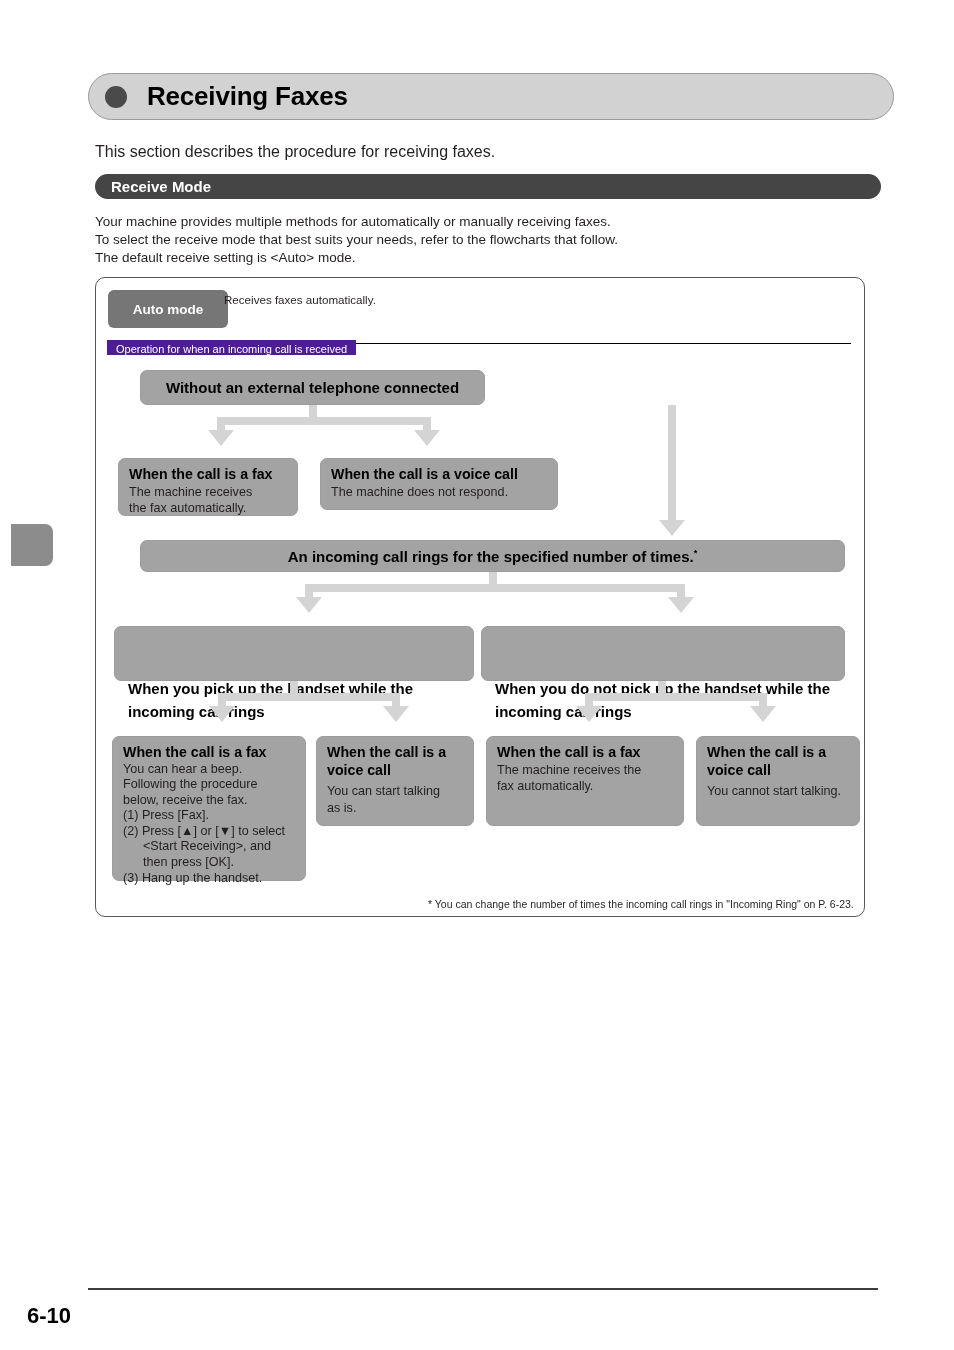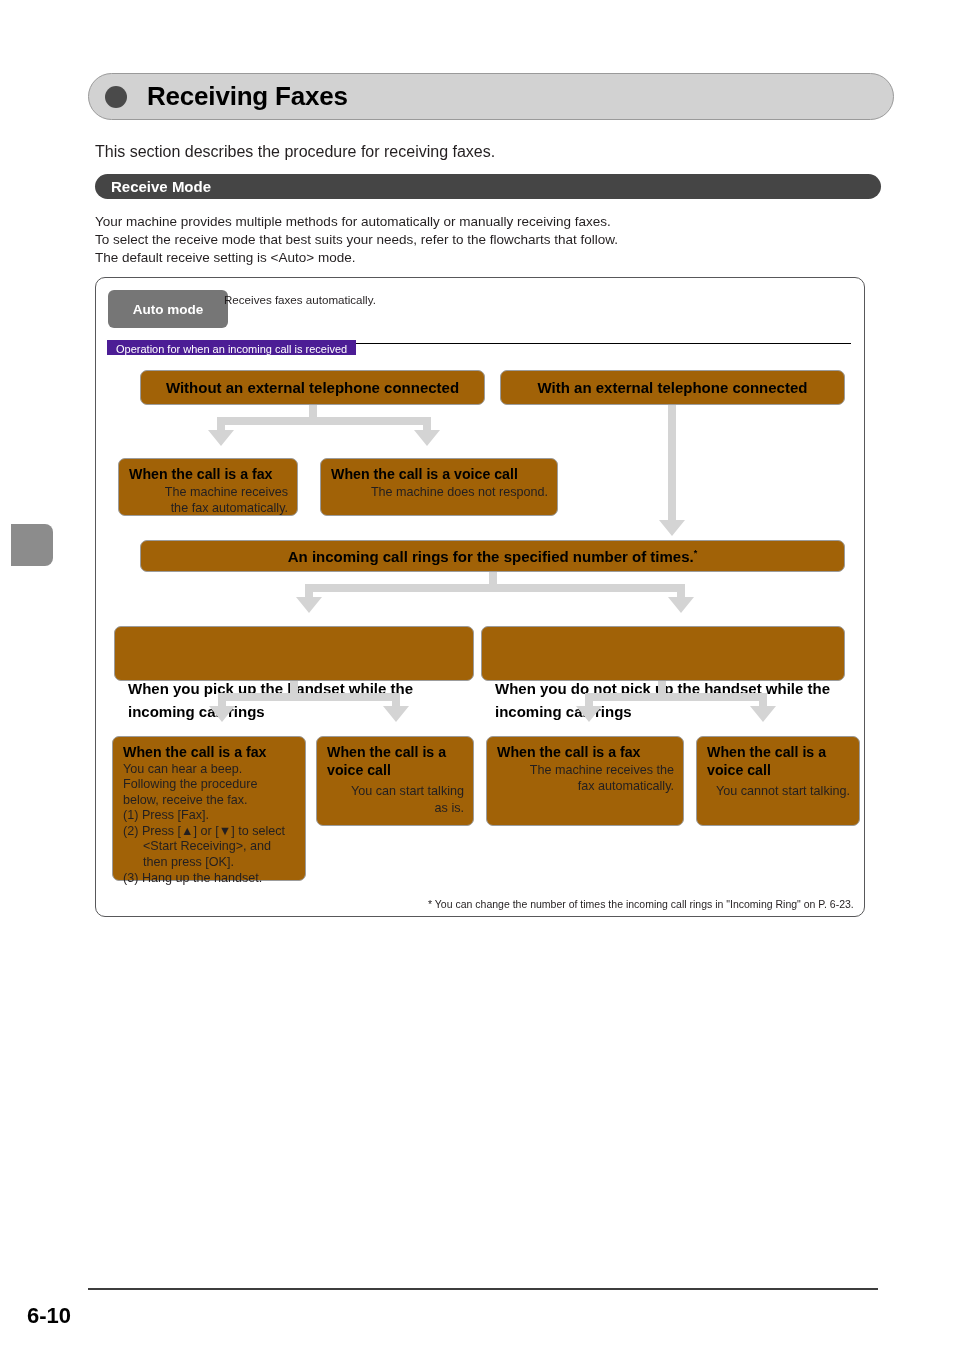--- a/index.html
+++ b/index.html
@@ -146,31 +146,30 @@
     font-size: 11px;
     padding: 3px 9px 0 9px;
     white-space: nowrap;
   }
 
   
   .fbox {
     position: absolute;
     border: 1.3px solid #9c9c9c;
     border-radius: 7px;
-    background: #a16207;
+    background: #a3a3a3;
   }
   .fbox .h {
     display: block;
     font-weight: bold;
     color: #000;
   }
   .fbox .b {
     display: block;
     color: #231f20;
-    text-align: right;
   }
 
   
   .fbox.center { display: flex; align-items: center; justify-content: center; }
   .fbox.center .h { font-size: 15px; text-align: center; }
 
   .fbox.pad { padding: 7px 9px 8px 10px; }
   .fbox.pad .h { font-size: 14.2px; line-height: 17.5px; }
   .fbox.pad .b { font-size: 12.6px; line-height: 15.6px; margin-top: 1px; }
 
@@ -260,23 +259,20 @@
   </div>
   <div class="auto-desc">
     <div>Receives faxes automatically.</div>
   </div>
 
   <div class="op-rule"></div>
   <div class="op-label">Operation for when an incoming call is received</div>
 
   <div class="fbox center" style="left:44px; top:92px; width:345px; height:35px;">
     <span class="h">Without an external telephone connected</span>
-  </div>
-  <div class="fbox center" style="left:404px; top:92px; width:345px; height:35px;">
-    <span class="h">With an external telephone connected</span>
   </div>
 
   <div class="conn">
     <div class="stub" style="left:213px; top:127px; height:12px;"></div>
     <div class="hbar" style="left:121px; top:139px; width:214px;"></div>
     <div class="vleg" style="left:121px; top:139px; height:13px;"></div>
     <div class="vleg" style="left:327px; top:139px; height:13px;"></div>
     <div class="ahead" style="left:112px; top:152px;"></div>
     <div class="ahead" style="left:318px; top:152px;"></div>
   </div>
@@ -284,21 +280,21 @@
   <div class="conn">
     <div class="stub" style="left:572px; top:127px; height:115px;"></div>
     <div class="ahead" style="left:563px; top:242px;"></div>
   </div>
 
   <div class="fbox pad" style="left:22px; top:180px; width:180px; height:58px;">
     <span class="h">When the call is a fax</span>
     <span class="b">The machine receives</span>
     <span class="b">the fax automatically.</span>
   </div>
-  <div class="fbox pad" style="left:224px; top:180px; width:238px; height:58px;">
+  <div class="fbox pad" style="left:224px; top:180px; width:238px; height:52px;">
     <span class="h">When the call is a voice call</span>
     <span class="b">The machine does not respond.</span>
   </div>
 
   <div class="fbox center" style="left:44px; top:262px; width:705px; height:32px;">
     <span class="h">
       <span>An incoming call rings for the specified number of times.</span><span class="sup">*</span>
     </span>
   </div>
 

